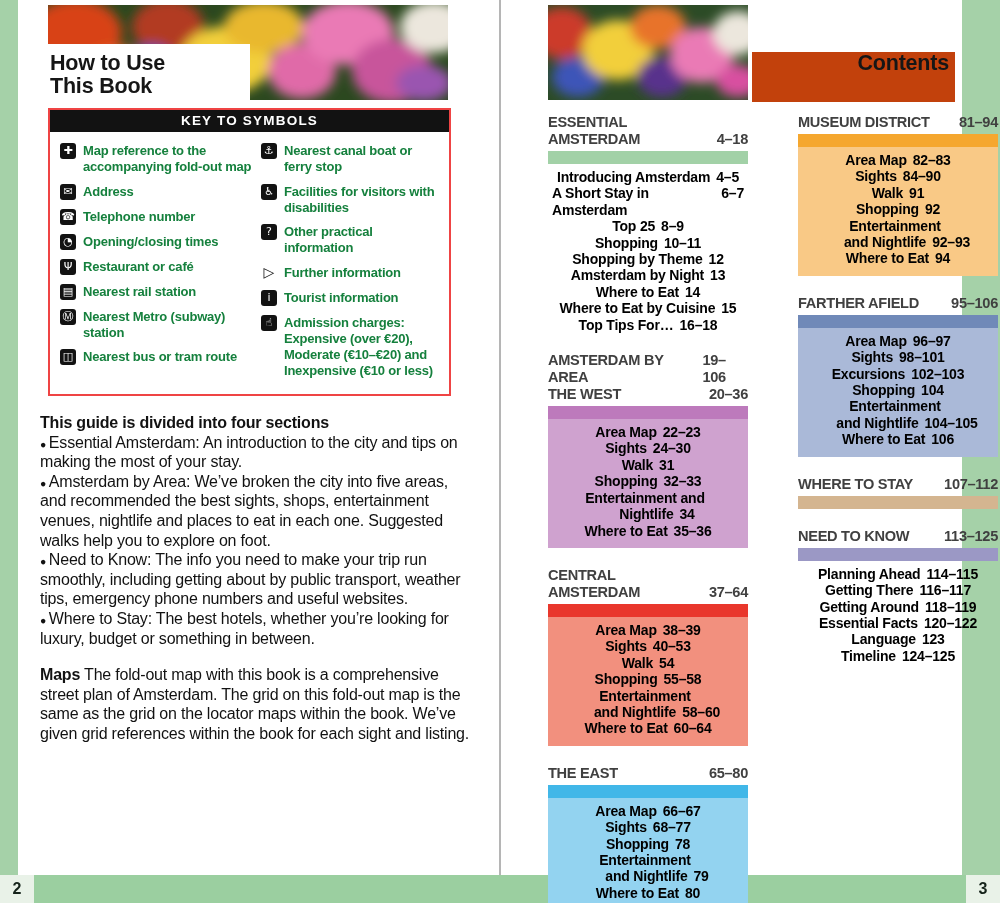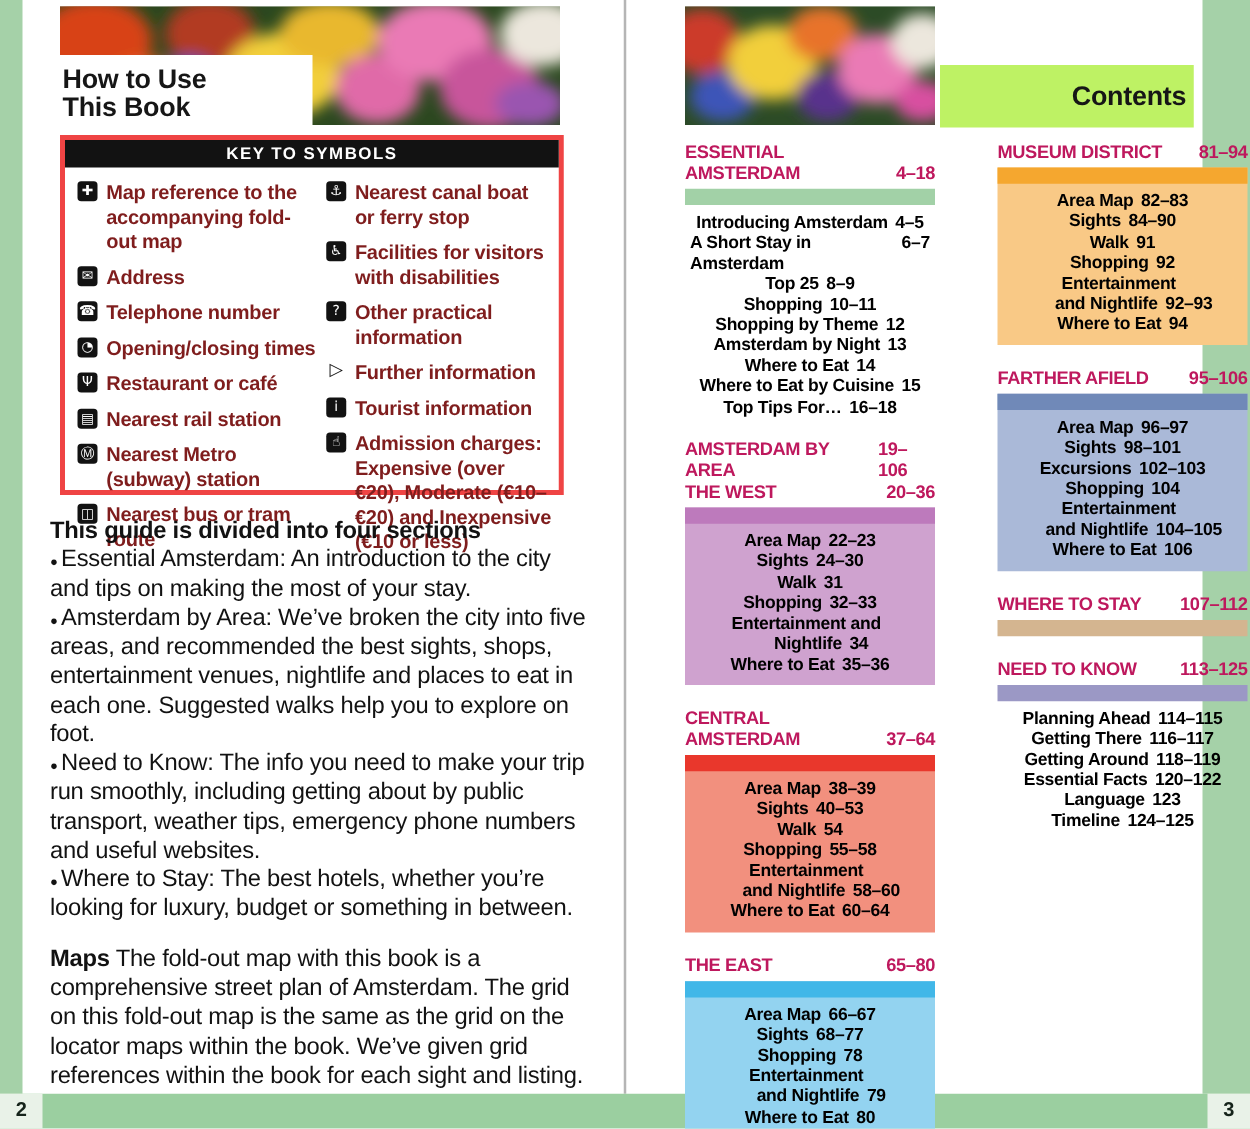--- a/index.html
+++ b/index.html
@@ -19,48 +19,48 @@
 
   .photo{position:absolute;top:5px;height:95px;}
   #photo-left{left:48px;width:400px;}
   #photo-right{left:548px;width:200px;}
   .photo svg{display:block;width:100%;height:100%;}
 
   #title-box{position:absolute;left:40px;top:44px;width:210px;height:62px;background:#fff;
              display:flex;flex-direction:column;justify-content:center;padding-left:10px;
              box-sizing:border-box;z-index:2;}
   .big-title{font-size:21.5px;font-weight:bold;line-height:1.07;color:#161616;letter-spacing:-0.2px;}
-  #contents-box{position:absolute;left:752px;top:52px;width:203px;height:50px;background:#bef264;
-                display:flex;align-items:center;justify-content:flex-end;padding-right:6px;
+  #contents-box{position:absolute;left:752px;top:52px;width:203px;height:50px;background:#c2410c;
+                display:flex;justify-content:flex-end;padding-right:6px;
                 box-sizing:border-box;z-index:2;}
 
   #key-box{position:absolute;left:48px;top:108px;width:403px;height:288px;background:#fff;
-           border:4px solid #ef4444;box-sizing:border-box;}
+           border:2px solid #ef4444;box-sizing:border-box;}
   #key-header{background:#121212;color:#fff;text-align:center;font-weight:bold;
               font-size:13.5px;letter-spacing:1.2px;height:22px;line-height:22px;}
   #key-cols{display:flex;padding:11px 6px 0 10px;gap:8px;}
   #key-col-left{width:194px;}
   #key-col-right{width:183px;}
   .key-item{display:flex;gap:7px;margin-bottom:9px;}
   .key-icon{flex:0 0 16px;width:16px;height:16px;background:#121212;color:#fff;border-radius:3px;
             font-size:11px;line-height:16px;text-align:center;font-family:"DejaVu Sans",sans-serif;}
   .key-icon.boxless{background:transparent;color:#121212;font-size:14px;line-height:15px;}
-  .key-label{font-size:16px;font-weight:bold;line-height:1.22;color:#7f1d1d;letter-spacing:-0.2px;}
-
-  #body-text{position:absolute;left:40px;top:413px;width:430px;font-size:19px;
+  .key-label{font-size:13px;font-weight:bold;line-height:1.22;color:#15803d;letter-spacing:-0.2px;}
+
+  #body-text{position:absolute;left:40px;top:413px;width:430px;font-size:16px;
              line-height:1.225;color:#121212;letter-spacing:-0.2px;}
   .bullet-para::before{content:"\25CF\00A0";font-size:10.5px;}
   .para-gap{margin-top:17px;}
 
   .toc-col{position:absolute;top:114px;width:200px;}
   #toc-col-1{left:548px;}
   #toc-col-2{left:798px;}
   .toc-section{margin-bottom:19px;}
   .toc-header{display:flex;justify-content:space-between;font-weight:bold;font-size:14.6px;
-              line-height:17px;color:#be185d;letter-spacing:-0.3px;}
+              line-height:17px;color:#404040;letter-spacing:-0.3px;}
   .toc-block{margin-top:3px;}
   .toc-bar{height:13px;}
   .toc-items{padding:5px 4px 9px 4px;}
   .toc-block.plain .toc-items{padding-bottom:0;}
   .toc-item{display:flex;justify-content:center;font-size:14px;line-height:16.4px;
             color:#000000;letter-spacing:-0.2px;font-weight:bold;}
   .toc-item.indent .label{padding-left:18px;}
   .toc-item .pages{white-space:nowrap;padding-left:6px;}
 </style>
 </head>

